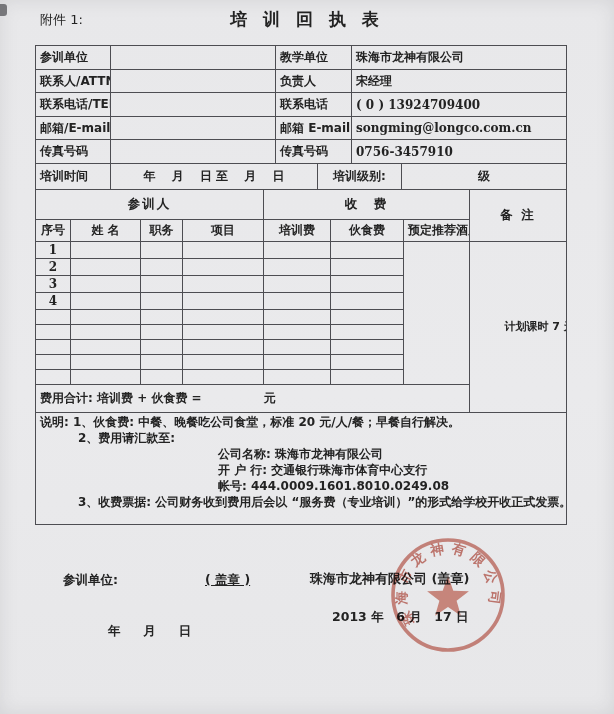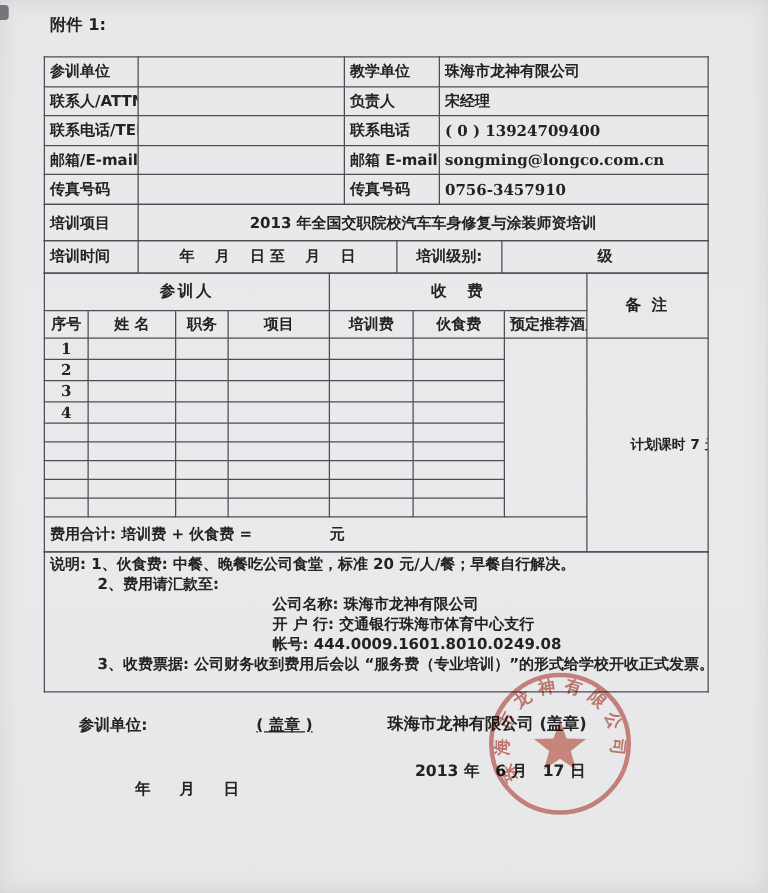--- a/index.html
+++ b/index.html
@@ -6,21 +6,21 @@
   html,body { background:#d8d8da; }
   .page {
     position:relative; width:614px; height:714px; margin:0 auto;
     background:linear-gradient(180deg,#e8e8ea 0%,#eaeaec 55%,#e7e7e9 100%);
     font-family:"DejaVu Sans","Liberation Sans",sans-serif;
     color:#232323; overflow:hidden;
     box-shadow:inset 0 0 18px rgba(120,120,130,.18);
   }
   .corner-artifact { position:absolute; left:0; top:4px; width:7px; height:12px;
     background:#4a4a4e; opacity:.7; border-radius:0 3px 3px 0; }
-  .attachment { position:absolute; left:40px; top:11px; font-size:13px; font-weight:700; }
+  .attachment { position:absolute; left:40px; top:11px; font-size:13px; font-weight:400; }
   .doc-title { position:absolute; left:0; top:8px; width:100%; text-align:center;
     font-size:17px; font-weight:700; letter-spacing:5px; }
 
   .form-wrap { position:absolute; left:35px; top:45px; width:531px; }
   table.band { width:531px; border-collapse:collapse; table-layout:fixed; }
   table.band + table.band { margin-top:-1px; }
   .band td, .band th { border:1px solid #4d4d52; font-weight:600; font-size:12px;
     padding:1px 4px; overflow:hidden; white-space:nowrap; }
   .lbl { text-align:left; padding-left:7px; }
   .val { text-align:left; padding-left:9px; font-weight:600; }
@@ -51,20 +51,21 @@
 
   .seal { position:absolute; left:386px; top:532px; width:126px; height:130px;
     mix-blend-mode:multiply; opacity:.88; }
 </style>
 </head>
 <body>
 
 <div class="page">
   <div class="corner-artifact"></div>
   <div class="attachment">附件 1:</div>
+  <div class="doc-title">培 训 回 执 表</div>
 
   <div class="form-wrap">
 
     <table class="band">
       <colgroup>
           <col style="width:75px">
           <col style="width:165px">
           <col style="width:76px">
           <col style="width:215px">
         </colgroup>
@@ -95,32 +96,20 @@
       </tr>
       <tr style="height:24px">
         <td class="lbl">传真号码</td>
         <td></td>
         <td class="lbl">传真号码</td>
         <td class="val latin">0756-3457910</td>
       </tr>
     </tbody>
       </table>
 
-    <table class="band">
-      <colgroup>
-          <col style="width:75px">
-          <col style="width:456px">
-        </colgroup>
-      <tbody>
-          <tr style="height:29px">
-        <td class="lbl">培训项目</td>
-        <td class="center">2013 年全国交职院校汽车车身修复与涂装师资培训</td>
-      </tr>
-    </tbody>
-      </table>
 
     <table class="band">
       <colgroup>
           <col style="width:75px">
           <col style="width:207px">
           <col style="width:84px">
           <col style="width:165px">
         </colgroup>
       <tbody>
           <tr style="height:26px">

